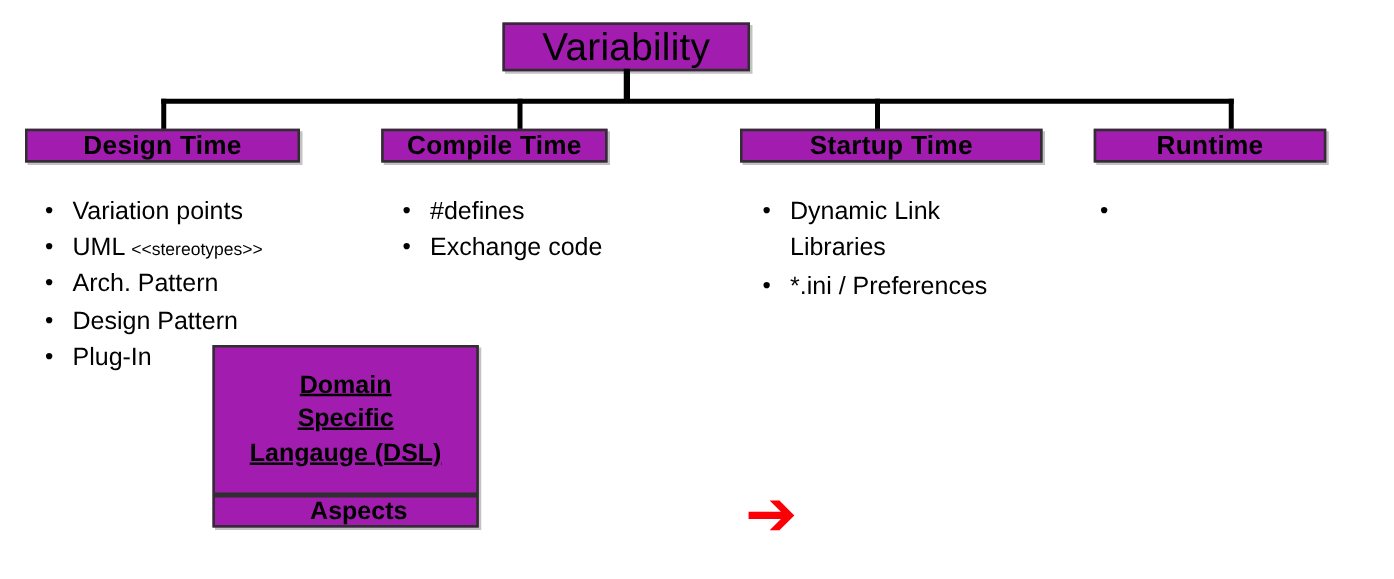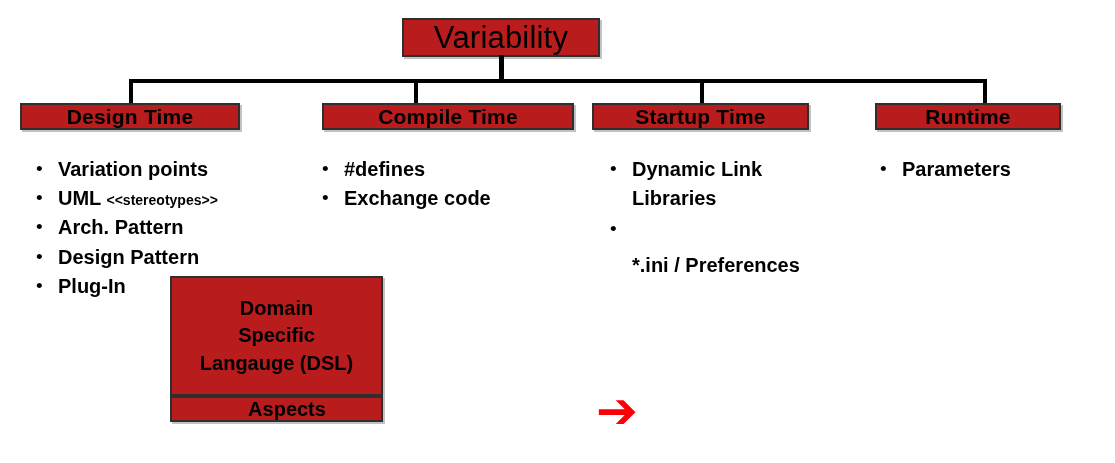--- a/index.html
+++ b/index.html
@@ -15,21 +15,21 @@
     position: relative;
     width: 1115px;
     height: 463px;
     background: #ffffff;
     overflow: hidden;
   }
 
   
   .gbox {
     position: absolute;
-    background: #b91c1c;
+    background: #a21caf;
     border: 2px solid #2f2f2f;
     box-sizing: border-box;
     display: flex;
     align-items: center;
     justify-content: center;
     text-align: center;
     color: #000000;
     box-shadow: 2px 2px 0 rgba(120,120,120,0.45);
   }
   .gbox-title {
@@ -75,21 +75,20 @@
   }
   .bullet-dot {
     width: 22px;
     flex: 0 0 22px;
     text-align: left;
     font-size: 19px;
     line-height: 1.46;
   }
   .bullet-text {
     flex: 1 1 auto;
-    font-weight: bold;
   }
   .small-stereo {
     font-size: 14px;
   }
 
   
   .binding {
     position: absolute;
     display: flex;
     align-items: center;
@@ -122,25 +121,25 @@
   <div class="line line-h" style="left:129px; top:79px; width:858px; height:4px;"></div>
   <div class="line line-v" style="left:129px; top:79px; width:4px; height:26px;"></div>
   <div class="line line-v" style="left:414px; top:79px; width:4px; height:26px;"></div>
   <div class="line line-v" style="left:700px; top:79px; width:4px; height:26px;"></div>
   <div class="line line-v" style="left:983px; top:79px; width:4px; height:26px;"></div>
 
   <div class="gbox gbox-cat" style="left:20px; top:103px; width:220px; height:27px;">
     <span>Design Time</span>
   </div>
 
-  <div class="gbox gbox-cat" style="left:322px; top:103px; width:252px; height:27px;">
+  <div class="gbox gbox-cat" style="left:305px; top:103px; width:181px; height:27px;">
     <span>Compile Time</span>
   </div>
 
-  <div class="gbox gbox-cat" style="left:592px; top:103px; width:217px; height:27px;">
+  <div class="gbox gbox-cat" style="left:592px; top:103px; width:242px; height:27px;">
     <span>Startup Time</span>
   </div>
 
   <div class="gbox gbox-cat" style="left:875px; top:103px; width:186px; height:27px;">
     <span>Runtime</span>
   </div>
 
   <div class="bullets" style="left:36px; top:155px; width:250px;">
     <div class="bullet-row">
       <span class="bullet-dot">•</span>
@@ -175,32 +174,31 @@
     </div>
   </div>
 
   <div class="bullets" style="left:610px; top:155px; width:200px;">
     <div class="bullet-row">
       <span class="bullet-dot">•</span>
       <span class="bullet-text">Dynamic Link Libraries</span>
     </div>
     <div class="bullet-row" style="margin-top:2px;">
       <span class="bullet-dot">•</span>
-      <span class="bullet-text" style="white-space:nowrap;margin-top:36px;">*.ini / Preferences</span>
+      <span class="bullet-text" style="white-space:nowrap;">*.ini / Preferences</span>
     </div>
   </div>
 
   <div class="bullets" style="left:880px; top:155px; width:210px;">
     <div class="bullet-row">
       <span class="bullet-dot">•</span>
-      <span class="bullet-text">Parameters</span>
-    </div>
-  </div>
-
-  <div class="gbox gbox-dsl" style="left:170px; top:276px; width:213px; height:120px;">
+    </div>
+  </div>
+
+  <div class="gbox gbox-dsl" style="left:170px; top:276px; width:213px; height:120px;text-decoration:underline;">
     <span>Domain</span>
     <span>Specific</span>
     <span>Langauge (DSL)</span>
   </div>
 
   <div class="gbox gbox-aspects" style="left:170px; top:396px; width:213px; height:26px;">
     <span>Aspects</span>
   </div>
 
   <div class="binding" style="left:596px; top:386px;">

